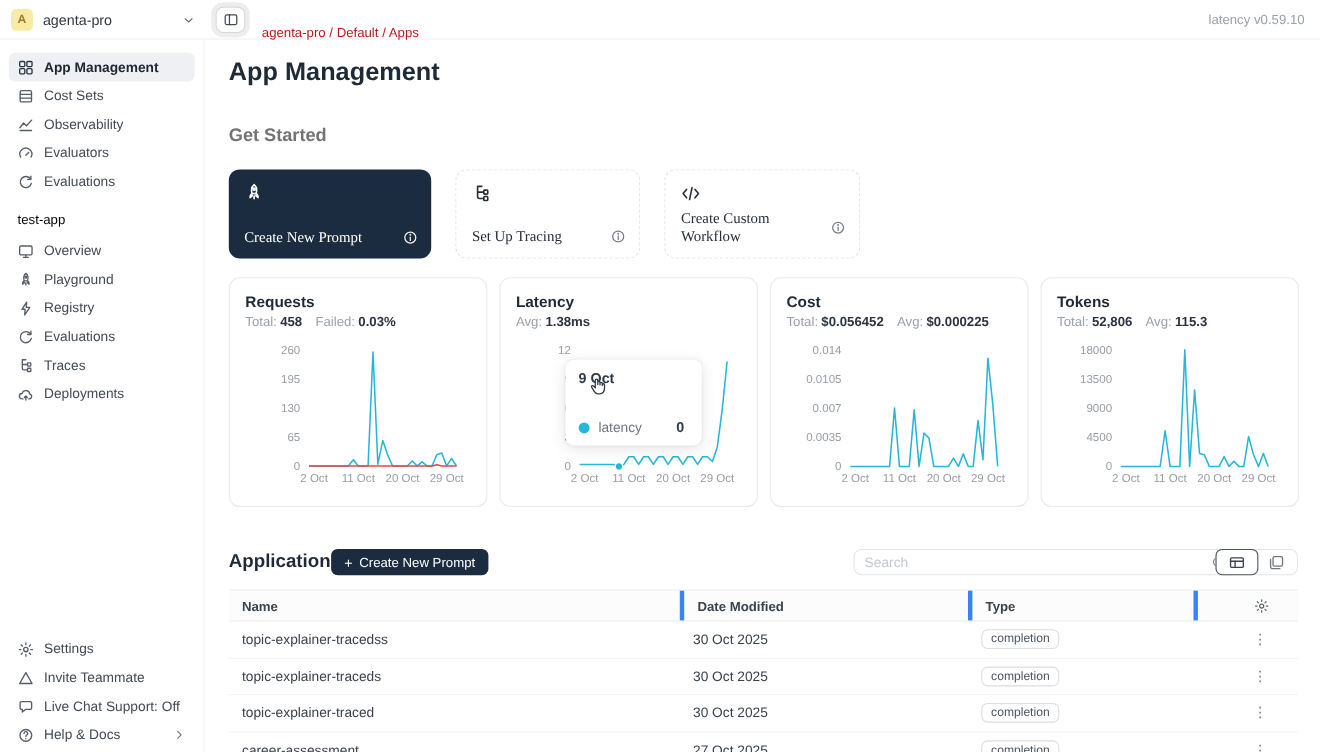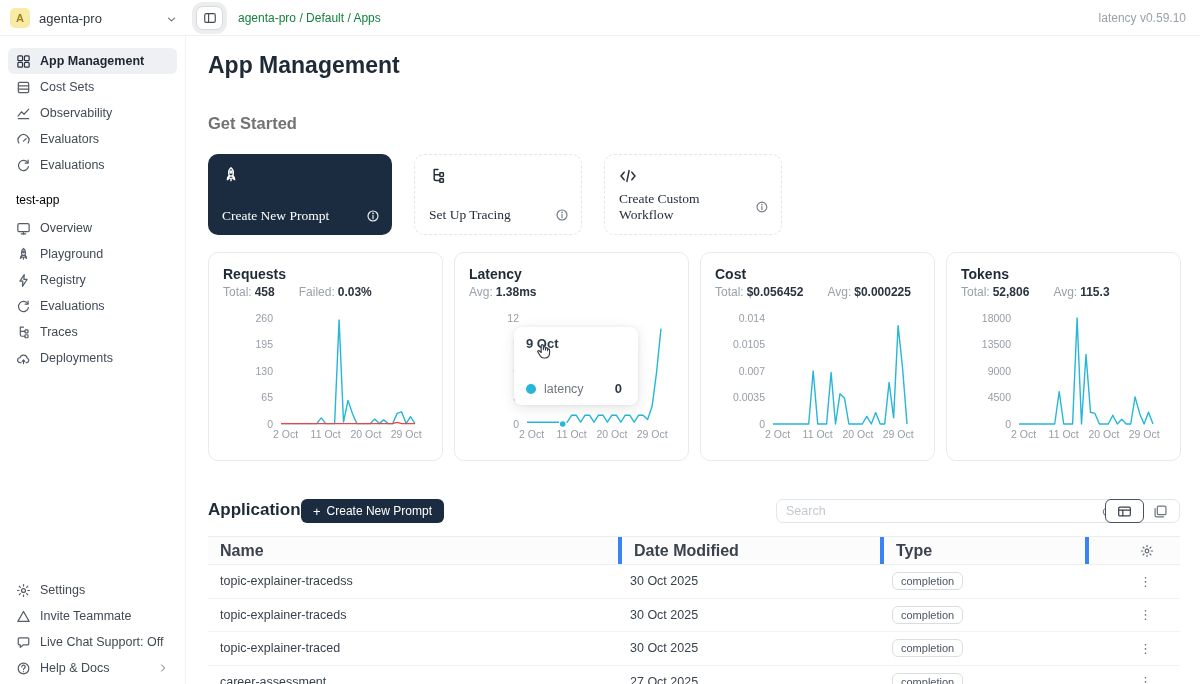--- a/index.html
+++ b/index.html
@@ -8,21 +8,21 @@
   #app { position:relative; width:1200px; height:684px; background:#fff; overflow:hidden; }
 
   
   #topbar { position:absolute; left:0; top:0; right:0; height:36px; background:#fff; border-bottom:1px solid #f0f0f1; z-index:3; }
   .ws { position:absolute; left:10px; top:0; width:168px; height:36px; display:flex; align-items:center; gap:9px; cursor:pointer; }
   .avatar { width:20px; height:20px; border-radius:5px; background:#f8eba6; color:#9c8023; font-size:11px; font-weight:700; display:flex; align-items:center; justify-content:center; }
   .ws-name { font-size:13px; font-weight:500; color:#32383f; }
   .chev { margin-left:auto; width:13px; height:13px; color:#6b7280; }
   .panel-btn { position:absolute; left:196px; top:6px; width:27px; height:24px; border-radius:7px; background:#fff; border:1px solid #d5d9de; box-shadow:0 0 0 4px #ededee; display:flex; align-items:center; justify-content:center; color:#414a55; cursor:pointer; }
   .panel-btn .icon { width:14px; height:14px; display:block; }
-  .crumb { position:absolute; left:238px; top:0; line-height:36px; font-size:12px; color:#15803d; }
+  .crumb { position:absolute; left:238px; top:12px; line-height:36px; font-size:12px; color:#b91c1c; }
   .ver { position:absolute; right:14px; top:0; line-height:36px; font-size:12px; color:#9aa1ab; }
 
   
   #sidebar { position:absolute; left:0; top:36px; bottom:0; width:186px; background:#fff; border-right:1px solid #f2f2f3; padding:12px 8px; z-index:2; }
   .side-item { height:26px; display:flex; align-items:center; gap:9px; padding:0 8px; border-radius:6px; font-size:12.5px; color:#414a55; cursor:pointer; }
   .side-item.active { background:#eef0f3; color:#1f2630; font-weight:600; }
   .sicon { width:15px; height:15px; color:#565d67; flex:none; display:inline-block; }
   .side-item.active .sicon { color:#2a3342; }
   .strail { margin-left:auto; width:12px; height:12px; color:#6b7280; display:inline-block; }
   .side-section { margin:15px 0 8px 8px; font-size:12px; color:#000000; }
@@ -41,21 +41,21 @@
   #gs-cards .gs-card:nth-child(3) { width:178px; }
   .gs-icon { width:18px; height:18px; display:inline-block; }
   .gs-bottom { position:absolute; left:14px; right:12px; bottom:11px; display:flex; align-items:center; justify-content:space-between;font-family:Liberation Serif, serif; }
   .gs-label { font-size:13.5px; font-weight:500; }
   .gs-info { width:14px; height:14px; display:inline-block; opacity:.95; }
   .gs-card.light .gs-info { color:#6b7280; }
 
   #charts { position:absolute; left:22px; top:216px; display:flex; gap:11px; }
   .m-card { width:235px; height:209px; background:#fff; border:1px solid #e9eaed; border-radius:10px; padding:13px 14px; }
   .m-title { font-size:14px; font-weight:600; color:#1f2a37; }
-  .m-stats { margin-top:3px; font-size:12px; display:flex; gap:24px; }
+  .m-stats { margin-top:3px; font-size:12px; display:flex; gap:12px; }
   .m-sl { color:#9aa1ab; }
   .m-sv { color:#2b3440; font-weight:600; margin-left:3px; }
   .m-chart { margin-top:12px; display:block; }
   .m-chart text.tick { font-size:10.5px; fill:#979da6; font-family:"Liberation Sans","DejaVu Sans",sans-serif; }
 
   
   #app-section { position:absolute; left:22px; top:463px; width:972px; }
   .app-head { position:relative; height:24px; }
   .app-title { font-size:17px; font-weight:600; color:#1f2a37; position:absolute; left:0; top:1px; }
   .dark-btn { position:absolute; left:93px; top:0; height:24px; background:#1b2c40; color:#fff; border:none; border-radius:6px; font-size:12px; display:flex; align-items:center; gap:6px; padding:0 12px; cursor:pointer; font-family:inherit; }
@@ -63,21 +63,21 @@
   .search { position:absolute; left:568px; top:0; width:348px; height:24px; border:1px solid #e3e6ea; border-radius:7px; display:flex; align-items:center; padding:0 9px; background:#fff; }
   .search input { flex:1; border:none; outline:none; font-size:12.5px; color:#39424d; font-family:inherit; background:transparent; }
   .search input::placeholder { color:#c4c9d0; }
   .search .icon { width:13px; height:13px; color:#6f7680; display:inline-block; }
   .seg { position:absolute; left:897px; top:0; width:75px; height:24px; border:1px solid #e3e6ea; border-radius:7px; display:flex; background:#fff; }
   .seg-btn { flex:1; display:flex; align-items:center; justify-content:center; background:none; border:none; color:#6f7680; cursor:pointer; }
   .seg-btn .icon { width:15px; height:15px; display:block; }
   .seg-btn.sel { border:1px solid #49535f; border-radius:6px; margin:-1px; background:#fff; color:#39424d; z-index:1; }
 
   .thead { position:absolute; left:0; top:37px; width:972px; height:29px; display:flex; align-items:stretch; border-top:1px solid #eceef1; border-bottom:1px solid #eceef1; background:#fcfcfd; }
-  .th { font-size:16px; font-weight:600; color:#3a424d; padding:0 12px; display:flex; align-items:center; }
+  .th { font-size:12px; font-weight:600; color:#3a424d; padding:0 12px; display:flex; align-items:center; }
   .th + .th { border-left:4px solid #3b82f6; }
   .c1 { width:410px; } .c2 { width:262px; } .c3 { width:205px; }
   .c4 { width:95px; justify-content:flex-end; padding-right:26px; }
   .th .icon { width:14px; height:14px; color:#5f6670; display:block; cursor:pointer; }
   #tbody { position:absolute; left:0; top:66px; width:972px; }
   .trow { display:flex; align-items:center; height:33.5px; border-bottom:1px solid #f1f3f5; font-size:12.5px; color:#39424d; }
   .td { padding:0 12px; }
   .badge { border:1px solid #dadde2; border-radius:6px; padding:2px 8px; font-size:11px; color:#4b5563; background:#fff; display:inline-block; }
   .td.c4 { text-align:right; padding-right:28px; }
   .kebab { font-size:13px; color:#6f7680; cursor:pointer; }

